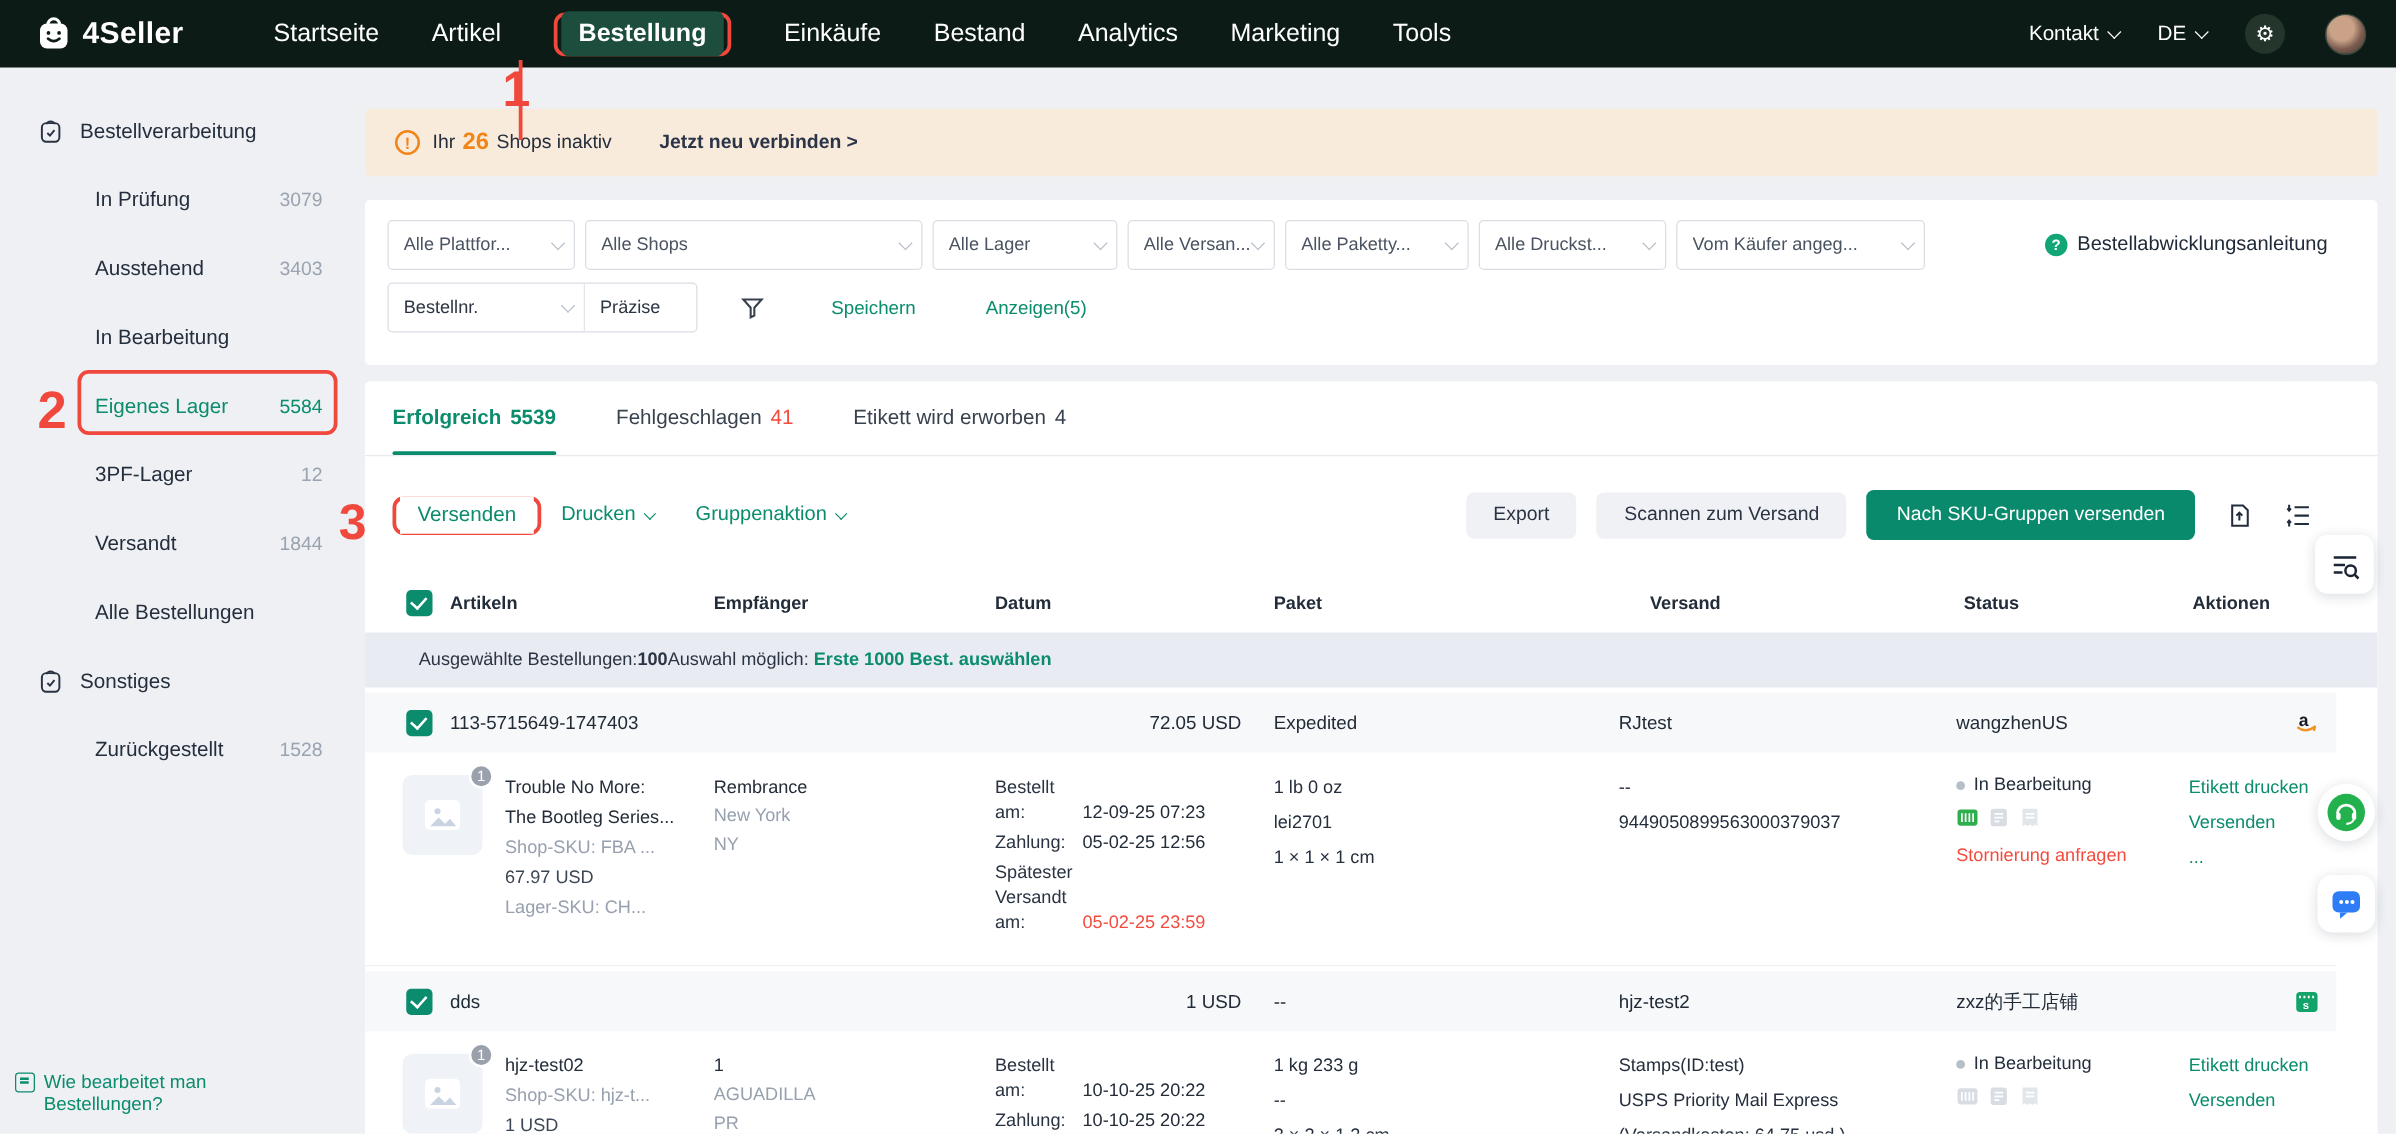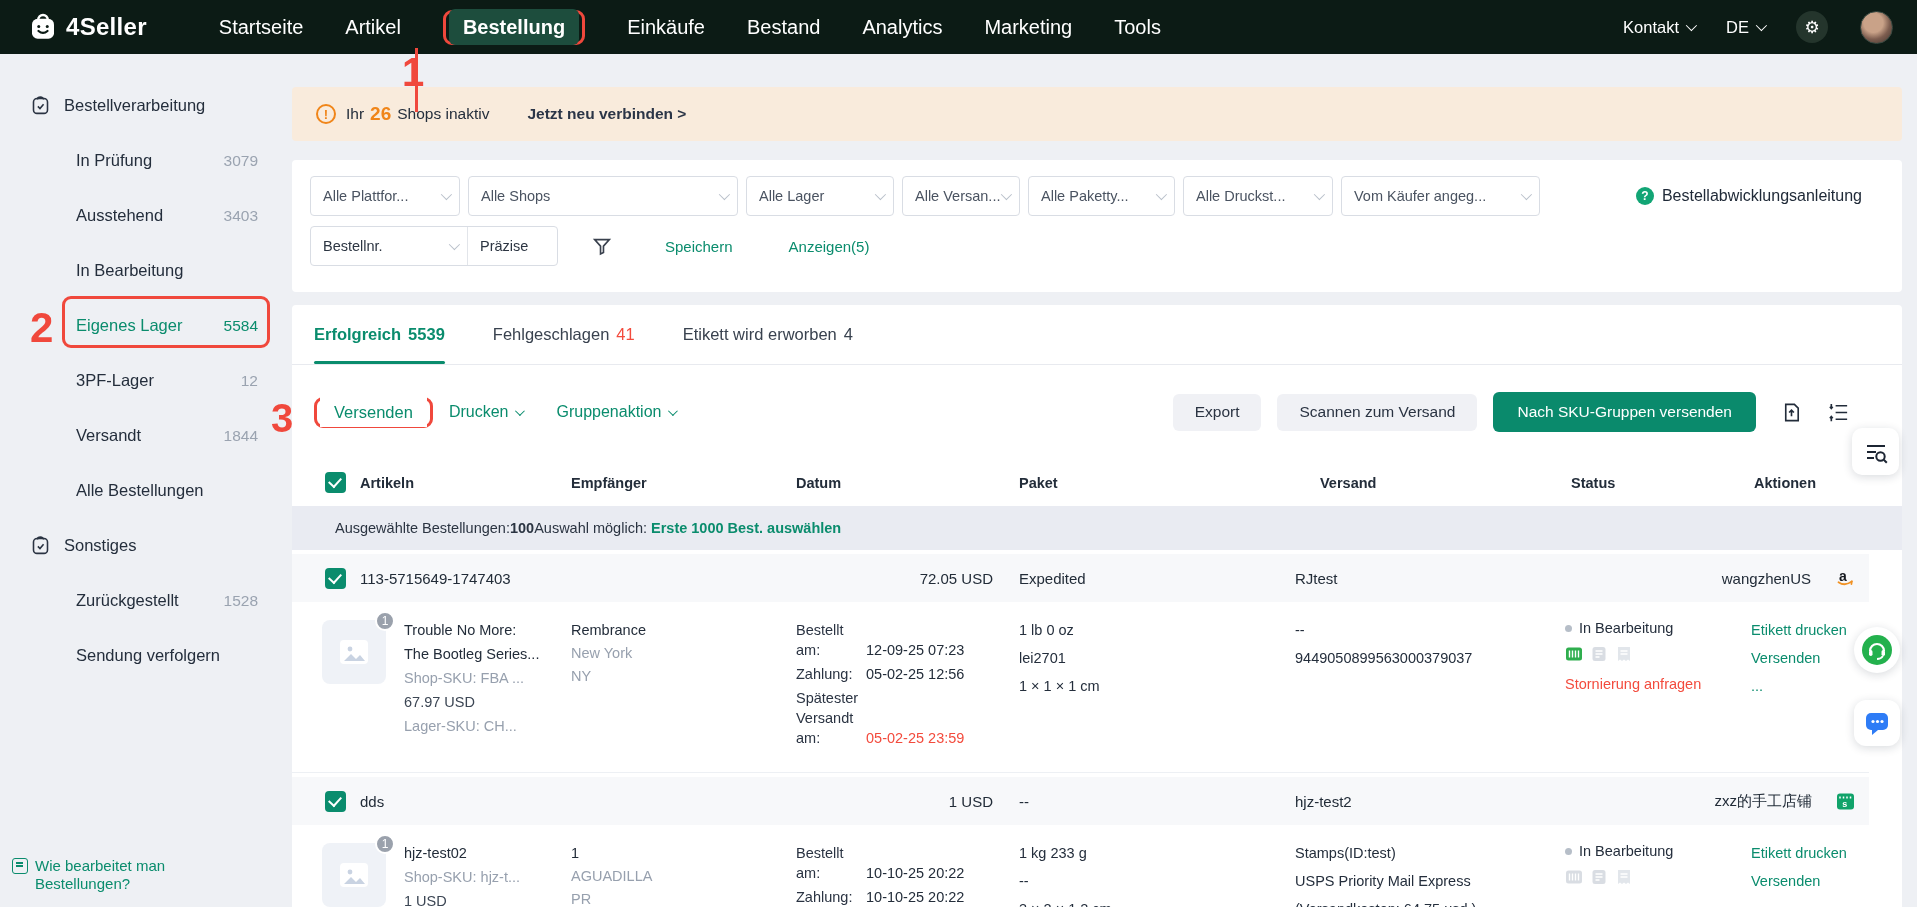--- a/index.html
+++ b/index.html
@@ -94,21 +94,21 @@
   .cb::after { content:""; position:absolute; left:6px; top:3px; width:6px; height:10px; border:solid #fff; border-width:0 2px 2px 0; transform:rotate(42deg); }
   .cb-cell { padding-left:33px; display:flex; align-items:center; }
 
   .sel-bar { height:44px; background:#e9ebf2; display:flex; align-items:center; padding-left:43px; font-size:14.5px; color:#2b3442; }
   .sel-bar b { font-weight:bold; }
   .sel-link { color:#0a8c6d; font-weight:700; cursor:pointer; }
 
   .order-band { height:48px; background:#f7f8fa; margin-top:4px; align-items:center; font-size:15px; color:#222c38; }
   .ob-id { grid-column:2/4; }
   .ob-total { text-align:right; padding-right:26px; }
-  .ob-buyer { grid-column:7/9; display:flex; justify-content:flex-end; align-items:center; gap:24px; padding-right:14px; }
+  .ob-buyer { grid-column:7/9; display:flex; justify-content:space-between; align-items:center; gap:4px; padding-right:14px; }
 
   .detail { padding:18px 0 20px 0; font-size:14.5px; }
   .detail-b { border-bottom:1px solid #edf0f4; }
   .item-cell { grid-column:1/3; display:flex; gap:18px; padding-left:30px; }
   .thumb { width:64px; height:64px; background:#eff2f7; border-radius:8px; position:relative; flex:none; display:flex; align-items:center; justify-content:center; }
   .badge { position:absolute; top:-9px; right:-9px; width:20px; height:20px; border-radius:50%; background:#9aa1ac; border:2px solid #fff; color:#fff; font-size:12px; display:flex; align-items:center; justify-content:center; }
   .item-text div { line-height:20px; margin-bottom:4px; white-space:nowrap; overflow:hidden; max-width:168px; }
   .t-dark { color:#232d3a; } .t-gray { color:#97a0ae; } .t-mid { color:#3c4654; }
   .rec div { line-height:20px; margin-bottom:3px; }
   .drow { display:flex; align-items:flex-end; margin-bottom:4px; line-height:20px; }
@@ -222,24 +222,20 @@
           <path d="M8.5 5 a3.5 2.6 0 0 1 7 0"></path>
           <rect x="4" y="4" width="16" height="17" rx="4"></rect>
           <path d="M9 13 l2.4 2.4 L15.5 10.5"></path>
         </svg>
       </span>
     <span>Sonstiges</span>
   </div>
   <div class="side-row side-sub">
       <span>Zurückgestellt</span>
       <span class="side-count">1528</span>
-    </div>
-  <div class="side-row side-sub">
-      <span>Sendung verfolgern</span>
-      <span class="side-count"></span>
     </div>
 
   <div class="side-help">
     <span class="help-ic"></span>
     <span><span>Wie bearbeitet man</span><br><span>Bestellungen?</span></span>
   </div>
 </div>
 
 <div class="main">
 

